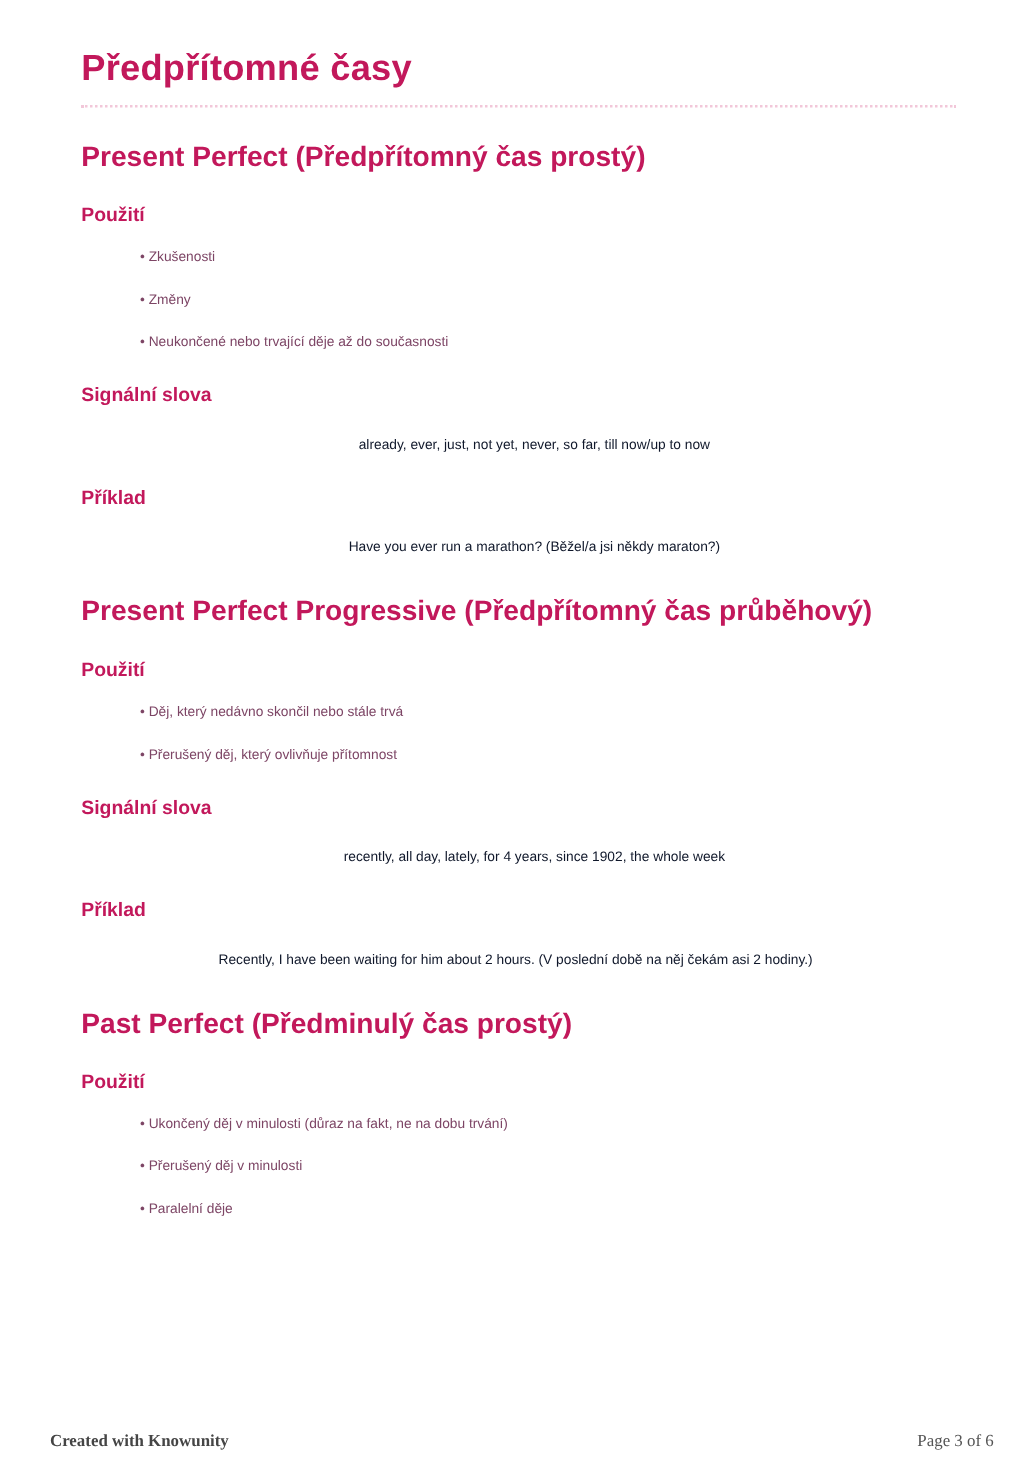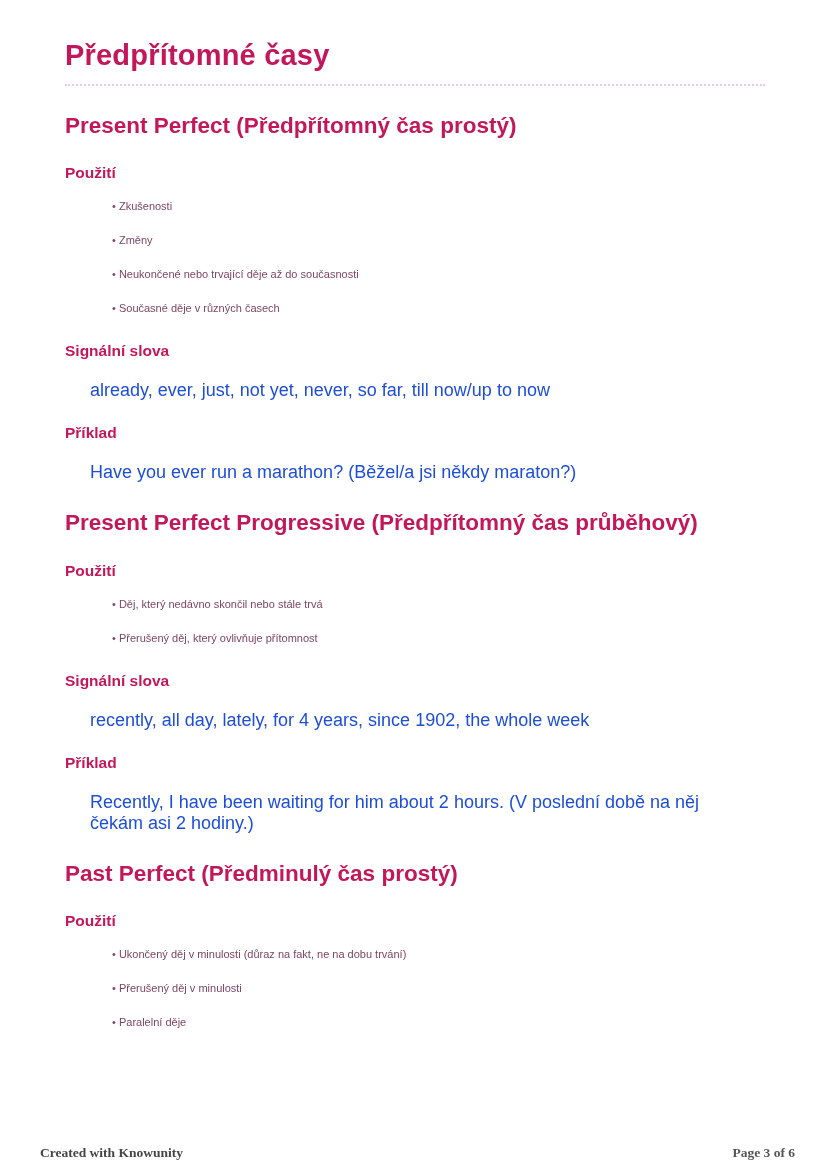--- a/index.html
+++ b/index.html
@@ -52,57 +52,57 @@
     font-size: 11px;
     line-height: 21px;
     color: #7d4565;
   }
   ul.usage-list li::before {
     content: "\2022\00a0";
     color: #7d4565;
   }
   p.body-text {
     margin: 19px 0 0 25px;
-    font-size: 18px;
+    font-size: 11px;
     line-height: 21px;
-    color: #1d4ed8;
+    color: #0f172a;
+    text-align: center;
   }
   p.body-text.wrap-narrow { max-width: 645px; }
   .footer {
     position: absolute;
     left: 40px;
     right: 33px;
     bottom: 10px;
     display: flex;
     justify-content: space-between;
     align-items: baseline;
     font-family: "Liberation Serif", "DejaVu Serif", serif;
     font-size: 13.5px;
     color: #4d4d4d;
   }
   .footer .brand { font-weight: bold; color: #454545; }
-  .footer .pagenum { font-weight: bold; color: #555555; text-align: right; }
+  .footer .pagenum { font-weight: normal; color: #555555; text-align: right; }
 </style>
 </head>
 <body>
 
 <div class="page">
   <div class="content">
 
     <h1 class="doc-title">Předpřítomné časy</h1>
 
     <section>
       <h2 class="section-heading">Present Perfect (Předpřítomný čas prostý)</h2>
 
       <h3 class="sub-label">Použití</h3>
       <ul class="usage-list">
         <li>Zkušenosti</li>
         <li>Změny</li>
         <li>Neukončené nebo trvající děje až do současnosti</li>
-        <li>Současné děje v různých časech</li>
       </ul>
 
       <h3 class="sub-label">Signální slova</h3>
       <p class="body-text">already, ever, just, not yet, never, so far, till now/up to now</p>
 
       <h3 class="sub-label">Příklad</h3>
       <p class="body-text">Have you ever run a marathon? (Běžel/a jsi někdy maraton?)</p>
     </section>
 
     <section>

